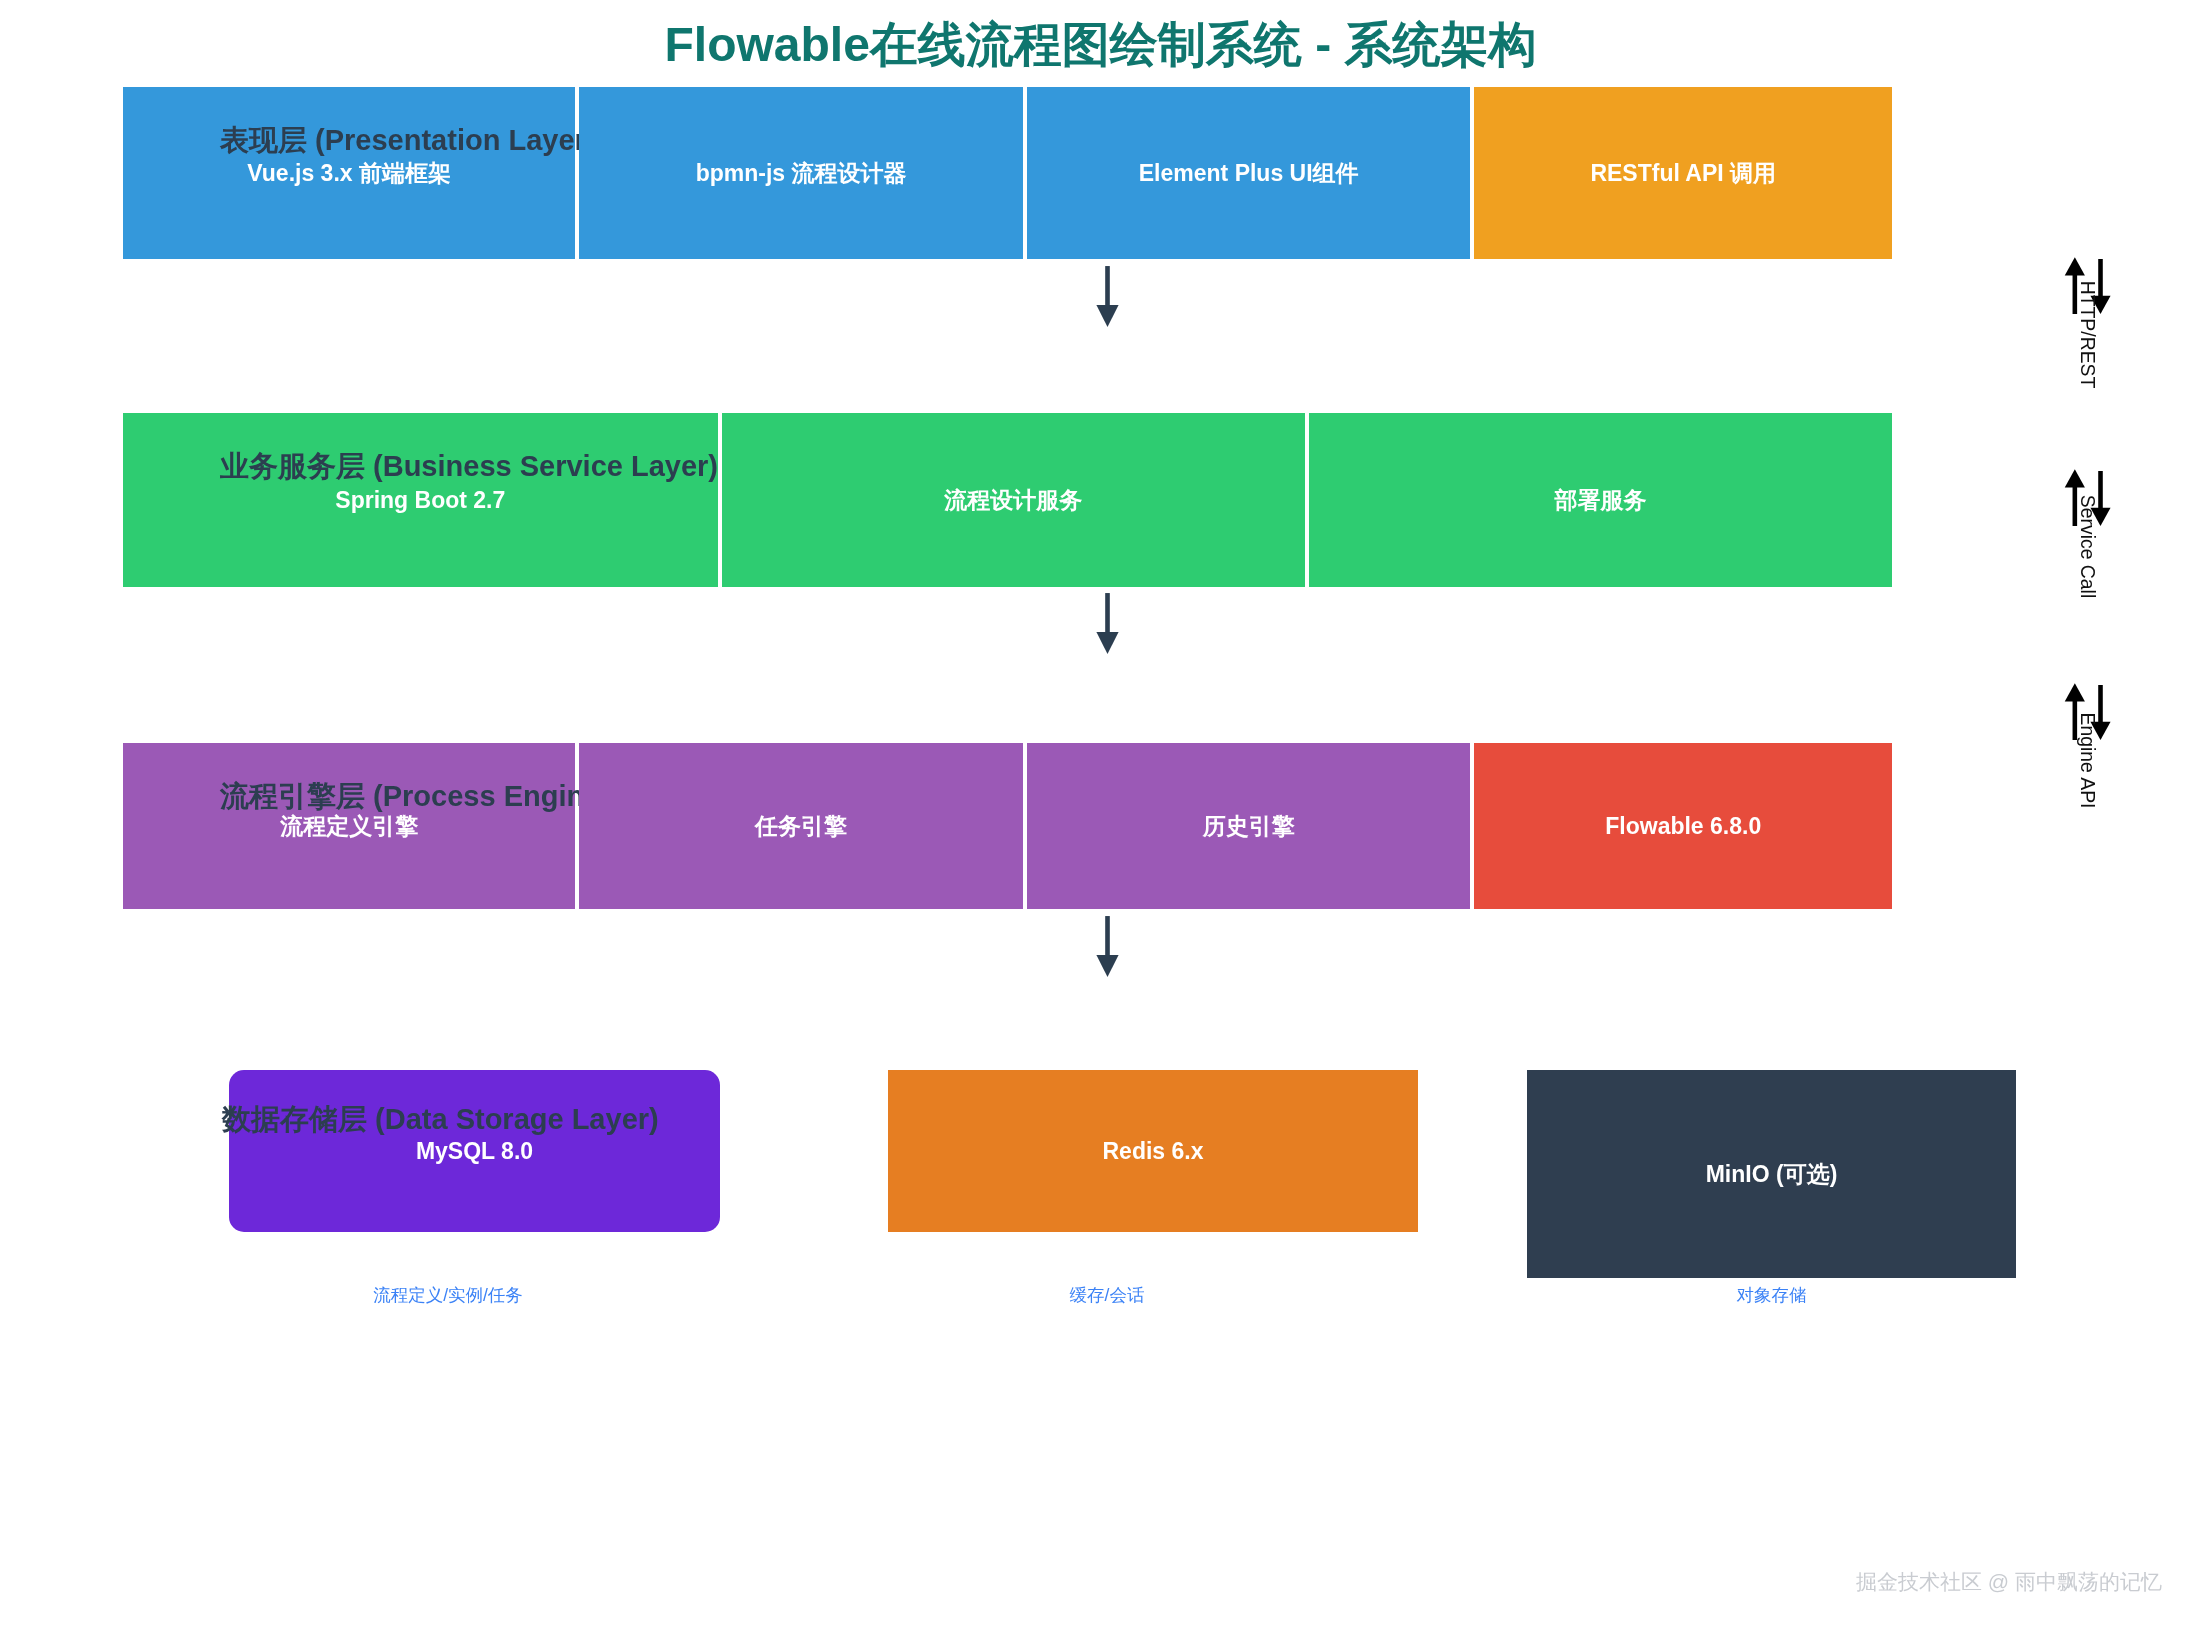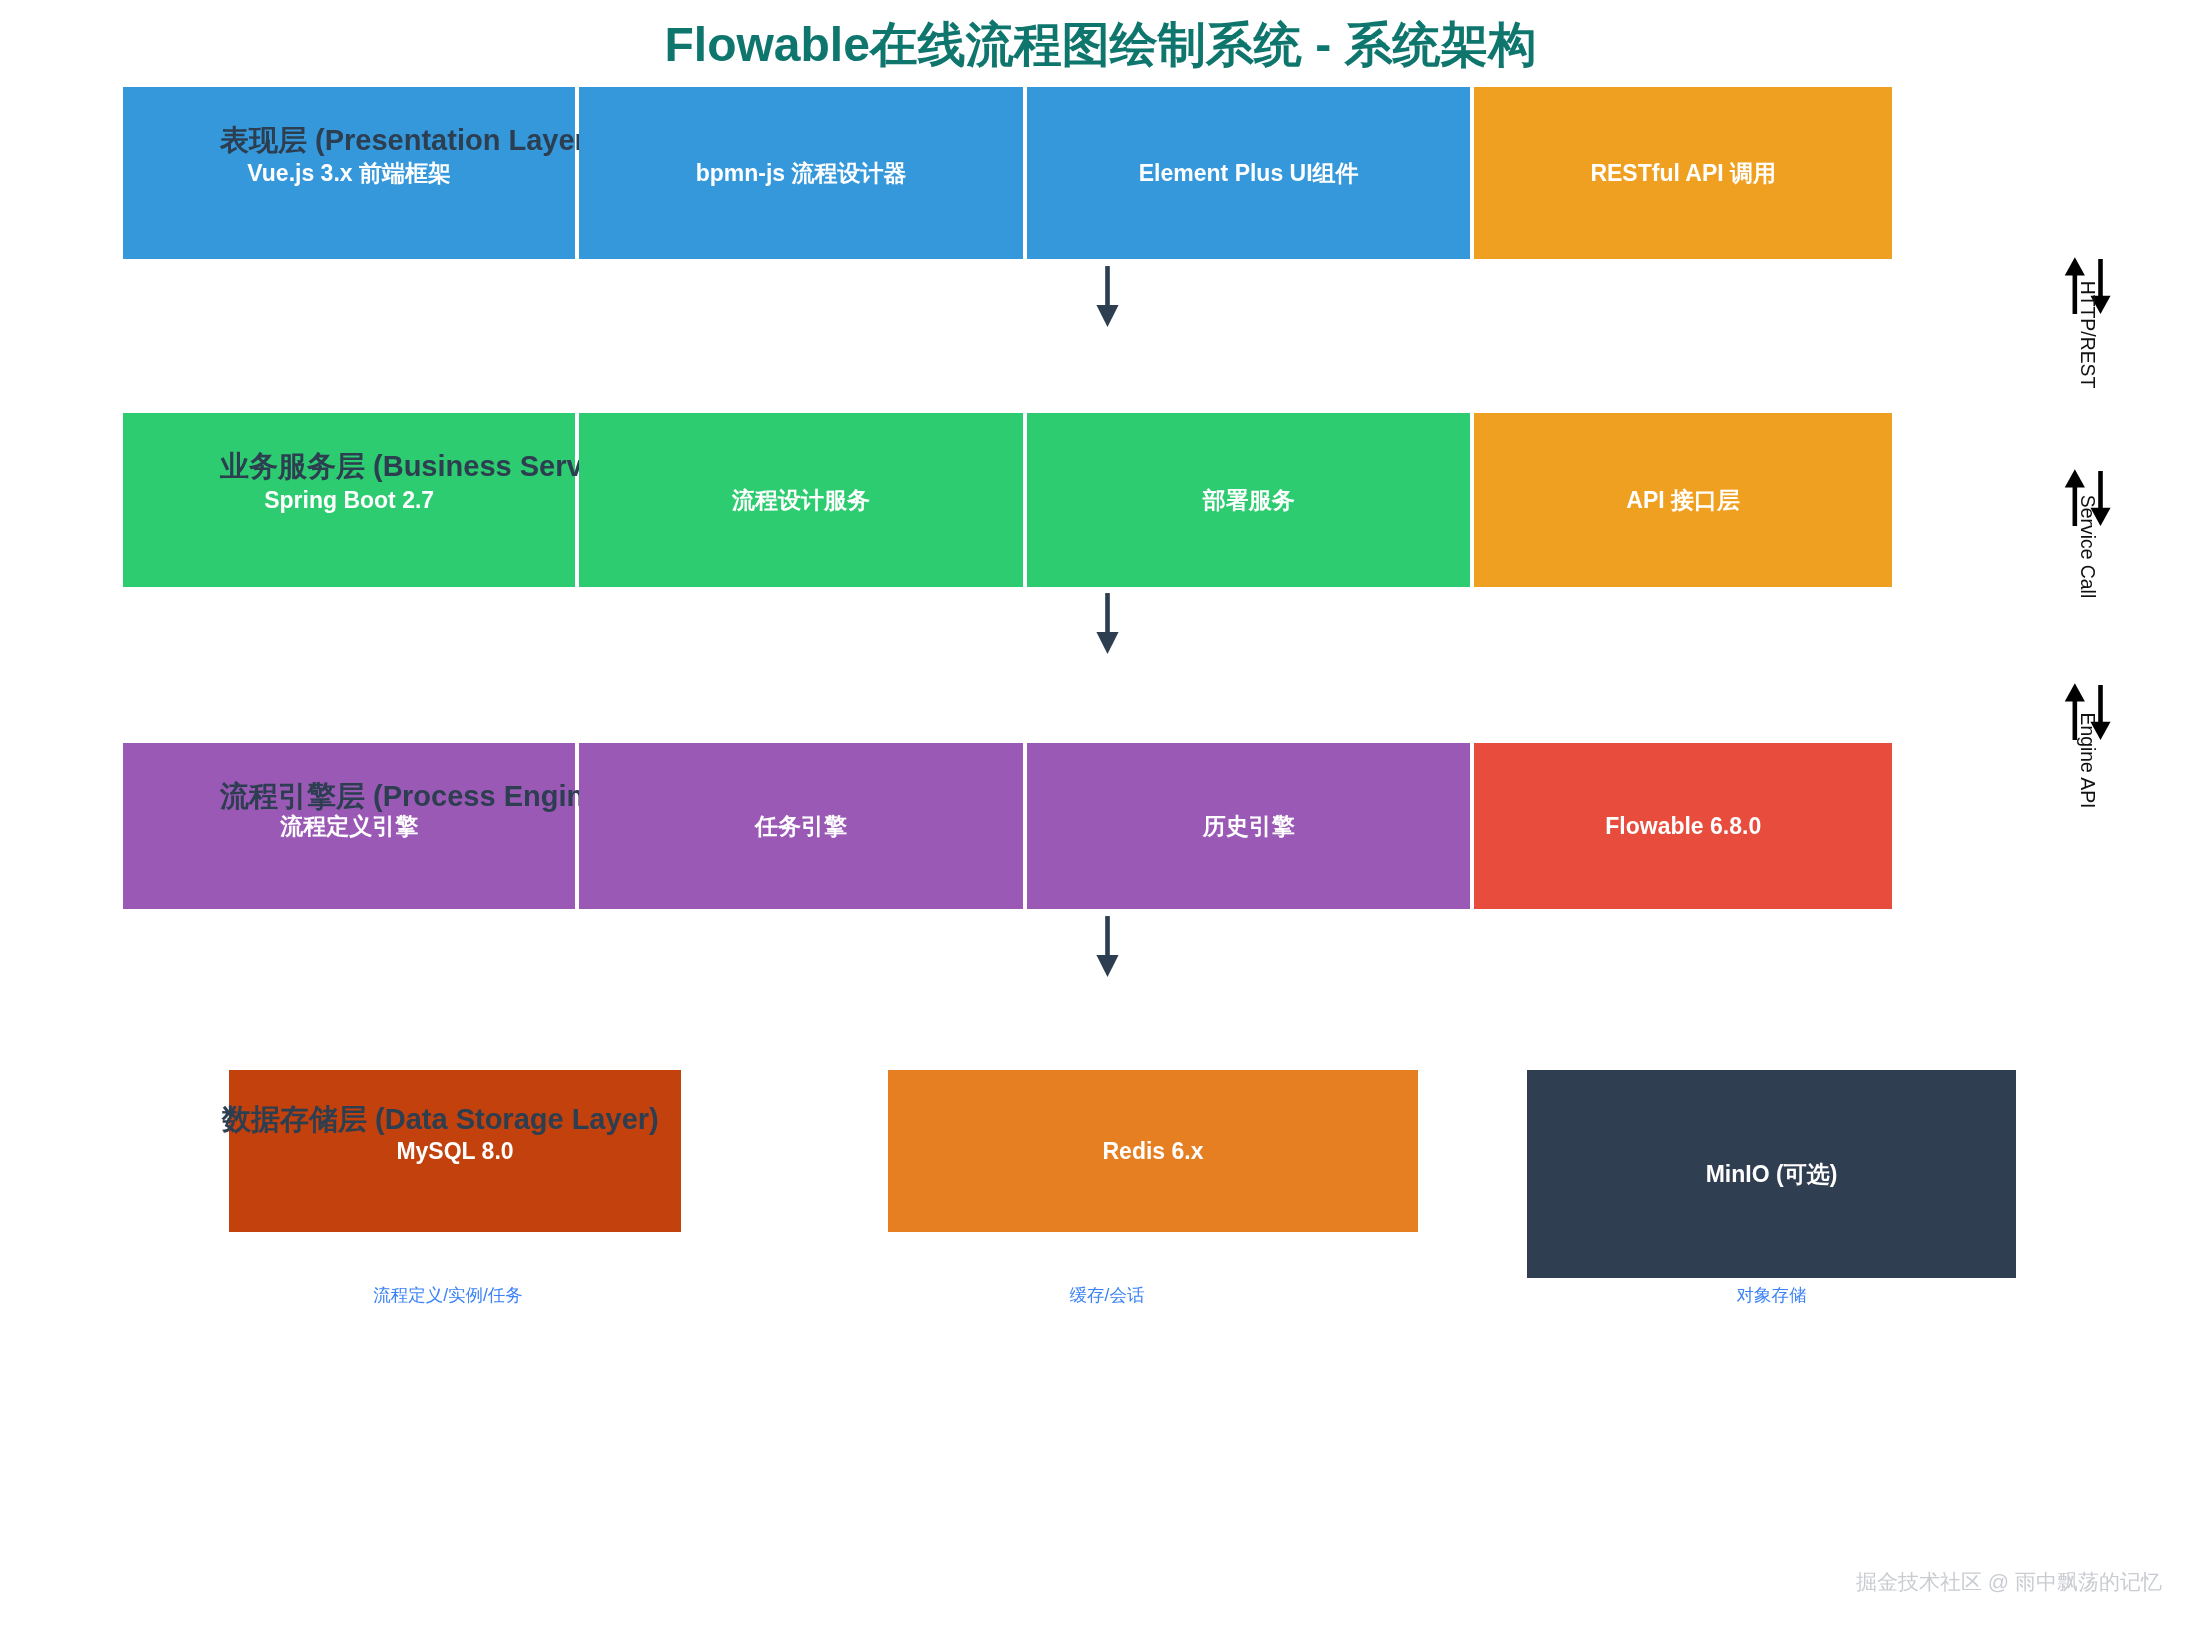--- a/index.html
+++ b/index.html
@@ -88,21 +88,21 @@
   }
   .storage-caption {
     position: absolute;
     font-size: 17.5px;
     color: #3b82f6;
     text-align: center;
     white-space: nowrap;
     line-height: 1;
     margin-top: 12px;
   }
-  #storage-mysql { left: 229px;  top: 1070px; width: 452px; height: 162px; background: #c2410c; }
+  #storage-mysql { left: 229px;  top: 1070px; width: 491px; height: 162px; background: #6d28d9; border-radius: 15px; }
   #storage-redis { left: 888px;  top: 1070px; width: 530px; height: 162px; background: #e67e22; }
   #storage-minio { left: 1527px; top: 1070px; width: 489px; height: 208px; background: #2f3e50; }
 
   #caption-mysql { left: 229px;  top: 1275px; width: 438px; }
   #caption-redis { left: 888px;  top: 1275px; width: 438px; }
   #caption-minio { left: 1527px; top: 1275px; width: 489px; }
 
   
   #storage-heading {
     position: absolute;
@@ -202,23 +202,20 @@
   <div class="layer-cell" style="flex:1.04; background:#2ecc71;">
     <span class="cell-label">Spring Boot 2.7</span>
     <span class="layer-heading">业务服务层 (Business Service Layer)</span>
   </div>
   <div class="layer-cell" style="flex:1.02; background:#2ecc71;">
     <span class="cell-label">流程设计服务</span>
   </div>
   <div class="layer-cell" style="flex:1.02; background:#2ecc71;">
     <span class="cell-label">部署服务</span>
   </div>
-  <div class="layer-cell" style="flex:0.96; background:#f0a020;">
-    <span class="cell-label">API 接口层</span>
-  </div>
 </div>
 
 <div class="flow-arrow" id="flow-arrow-2">
   <svg width="37" height="63" viewBox="0 0 40 68" xmlns="http://www.w3.org/2000/svg">
     <line x1="20" y1="0" x2="20" y2="50" stroke="#2c3e50" stroke-width="5"></line>
     <polygon points="20,66 8,42 32,42" fill="#2c3e50"></polygon>
   </svg>
 </div>
 
 <div class="layer-band" id="band-engine">

